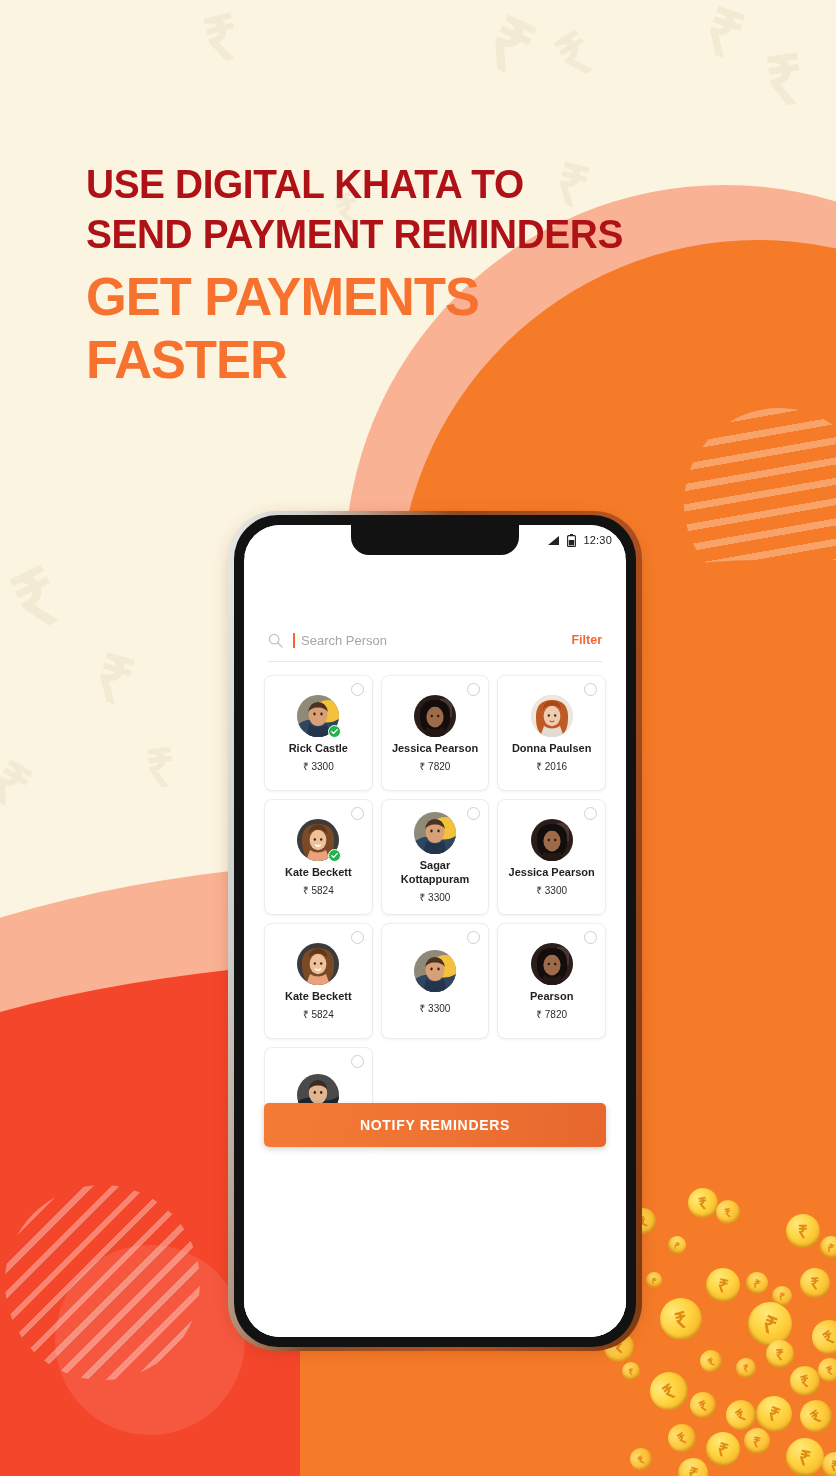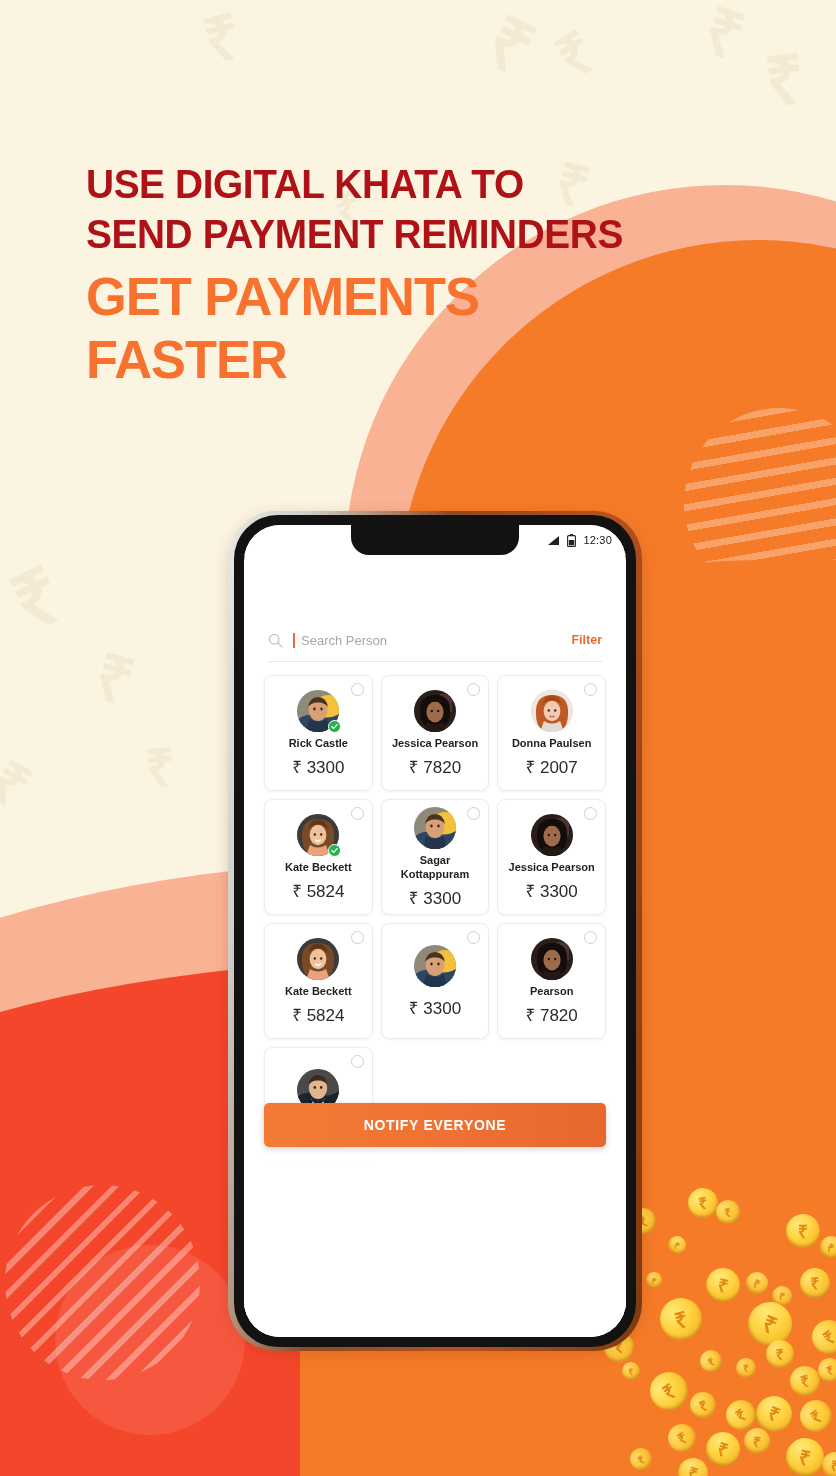--- a/index.html
+++ b/index.html
@@ -290,21 +290,21 @@
     width: 13px; height: 13px; border-radius: 50%;
     background: #25B34B; border: 1.6px solid #fff;
     display: flex; align-items: center; justify-content: center;
   }
   .verified svg { width: 7px; height: 7px; }
   .c-name {
     font-size: 11px; font-weight: 700; color: #1f1f1f;
     text-align: center; line-height: 1.26; max-width: 96%;
   }
   .c-amt {
-    font-size: 17px; color: #2b2b2b; margin-top: 4px;
+    font-size: 10px; color: #2b2b2b; margin-top: 4px;
     text-align: center; font-weight: 400;
   }
 
   
   .face { position: absolute; inset: 0; }
 
   
   .cta {
     position: absolute;
     left: 20px; right: 20px;
@@ -572,21 +572,21 @@
       <ellipse cx="21" cy="21" rx="8.4" ry="10.2" fill="#F0CBB0"></ellipse>
       <path d="M11.5 15 Q13 5.5 21 5.5 Q29 5.5 30.5 15 Q27 10 21 10.5 Q15 10 11.5 15Z" fill="#A8481A"></path>
       <path d="M13 31 Q21 36 29 31 L33 42 L9 42Z" fill="#E3DAD2"></path>
       <ellipse cx="17.8" cy="20.5" rx="1.15" ry="1.35" fill="#3a2a1e"></ellipse>
       <ellipse cx="24.2" cy="20.5" rx="1.15" ry="1.35" fill="#3a2a1e"></ellipse>
       <path d="M19 26 Q21 27.6 23 26" stroke="#B4564A" stroke-width="1.1" fill="none" stroke-linecap="round"></path>
     </svg>
                   </div>
                 </div>
                 <div class="c-name">Donna Paulsen</div>
-                <div class="c-amt">₹ 2007</div>
+                <div class="c-amt">₹ 2016</div>
               </div>
               <div class="card">
                 <div class="radio"></div>
                 <div class="avatar-wrap">
                   <div class="avatar">
     <svg class="face" viewBox="0 0 42 42">
       <rect width="42" height="42" fill="#3b3b3b"></rect>
       <path d="M5 23 Q4 5 21 5 Q38 5 37 23 Q37 34 31 39 L11 39 Q5 34 5 23Z" fill="#7A4A26"></path>
       <ellipse cx="21" cy="21" rx="8.4" ry="10.2" fill="#EFC09A"></ellipse>
       <path d="M11.5 15 Q13 5.5 21 5.5 Q29 5.5 30.5 15 Q27 10 21 10.5 Q15 10 11.5 15Z" fill="#5F3718"></path>
@@ -719,18 +719,18 @@
                 </div>
                 <div class="c-name"></div>
                 <div class="c-amt">₹ 1495</div>
               </div>
             </div>
         </div>
 
         <div class="fade-mask"></div>
         <div class="bottom-white"></div>
 
-        <button class="cta">NOTIFY EVERYONE</button>
+        <button class="cta">NOTIFY REMINDERS</button>
 
       </div>
     </div>
   </div>
 </div>
 
 </body></html>

